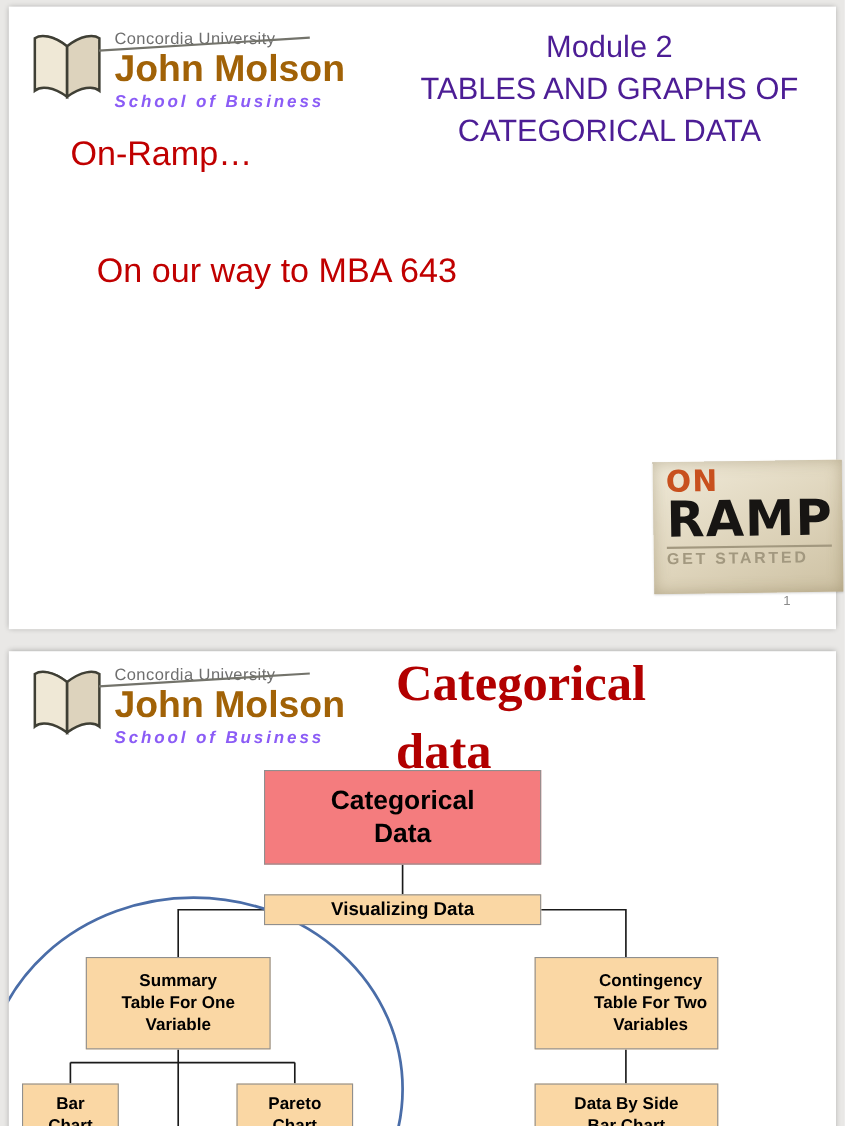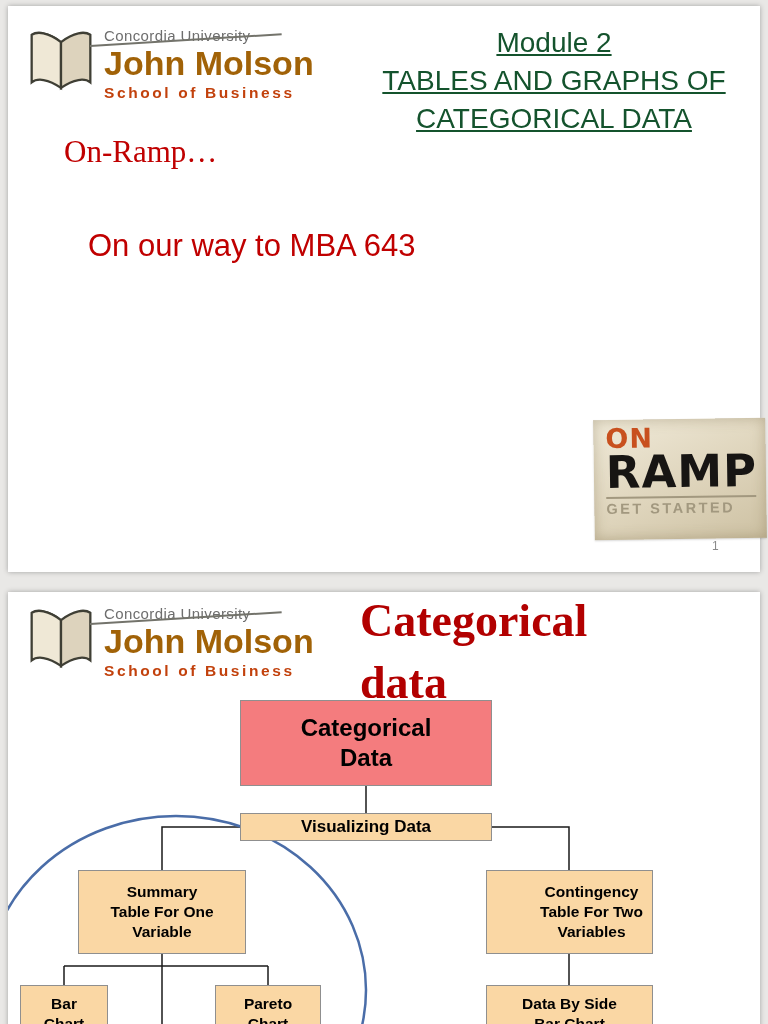--- a/index.html
+++ b/index.html
@@ -24,29 +24,29 @@
   #slide1 .logo { left:20px; top:18px; }
   #slide2 .logo { left:20px; top:10px; }
   .logo-icon svg { width:66px; height:82px; display:block; }
   .logo-swoosh {
     position:absolute; left:62px; top:21px; width:192px; height:2px;
     background:#73736b; transform:rotate(-3.5deg); transform-origin:left center;
   }
   .logo-text { margin-left:10px; padding-top:3px; }
   .logo-univ { color:#6e6e6e; font-size:15px; letter-spacing:.4px; margin-bottom:2px; }
   .logo-name { color:#a16207; font-weight:bold; font-size:34px; line-height:34px; }
-  .logo-school { color:#c2410c; font-weight:bold; font-size:15.5px; letter-spacing:2.6px; margin-top:4px; }
+  .logo-school { color:#8b5cf6; font-weight:bold; font-size:15.5px; letter-spacing:2.6px; margin-top:4px;font-style:italic; }
 
   
   .s1-title {
     position:absolute; left:340px; top:18px; width:412px;
-    text-align:center; font-size:28px; line-height:38px; color:#14532d;text-decoration:underline;
+    text-align:center; font-size:28px; line-height:38px; color:#4c1d95;
   }
   .s1-body { position:absolute; left:56px; color:#c00000; font-size:31px; }
-  .s1-body1 { top:128px;font-family:Liberation Serif, serif; }
+  .s1-body1 { top:116px; }
   .s1-body2 { top:222px;margin-left:24px; }
   .s1-body3 { top:362px; }
 
   .stamp {
     position:absolute; left:586px; top:413px; width:172px; height:120px;
     background:linear-gradient(155deg,#f0ead9 0%, #ded4bb 55%, #cdc1a3 100%);
     box-shadow:inset 0 0 14px rgba(110,92,55,.35), 0 1px 2px rgba(0,0,0,.15);
     padding:5px 10px 4px 12px; transform:rotate(-.8deg);
   }
   .stamp-on   { color:#c8501e; font-weight:900; font-size:27px; line-height:27px;

